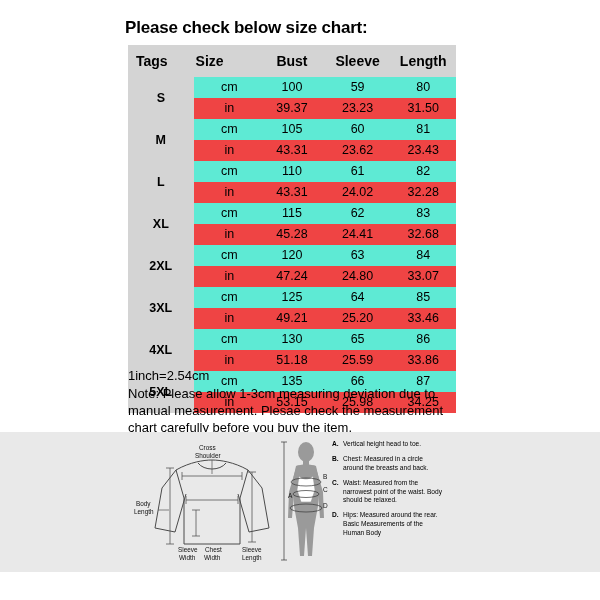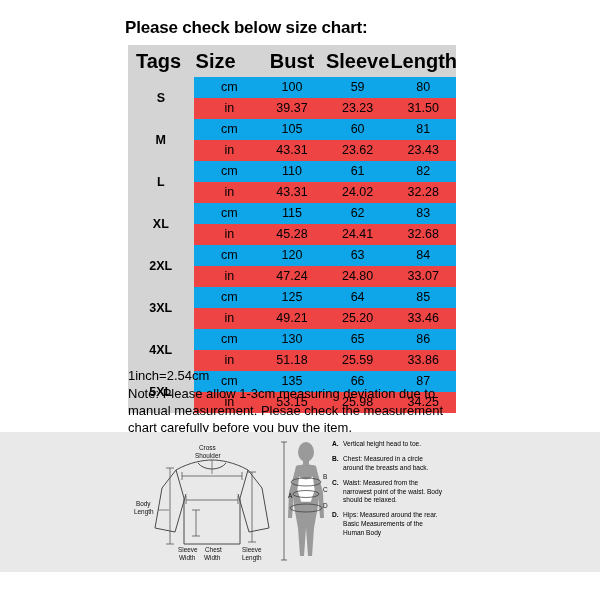--- a/index.html
+++ b/index.html
@@ -39,30 +39,30 @@
   .chart td, .chart th {
     padding: 0;
     margin: 0;
     border: 0;
     font-size: 12.5px;
     text-align: center;
     vertical-align: middle;
     line-height: 1;
   }
   .chart .hdr-row td {
-    font-size: 20px;
+    font-size: 14px;
     font-weight: bold;
     height: 32px;
     background: #d4d4d4;
     text-align: center;
   }
   .chart .hdr-row td.tags-h { text-align: left; padding-left: 8px; }
   .chart .hdr-row td.size-h { text-align: left; padding-left: 2px; }
 
-  .row-cm td { height: 21px; background: #0ea5e9; }
+  .row-cm td { height: 21px; background: #5eead4; }
   .row-in td { height: 21px; background: #ef4444; }
 
   .tag-cell {
     font-size: 17px;
     font-weight: bold;
     background: #d4d4d4 !important;
     text-align: center;
     width: 50px;
   }
   .unit-cell {

